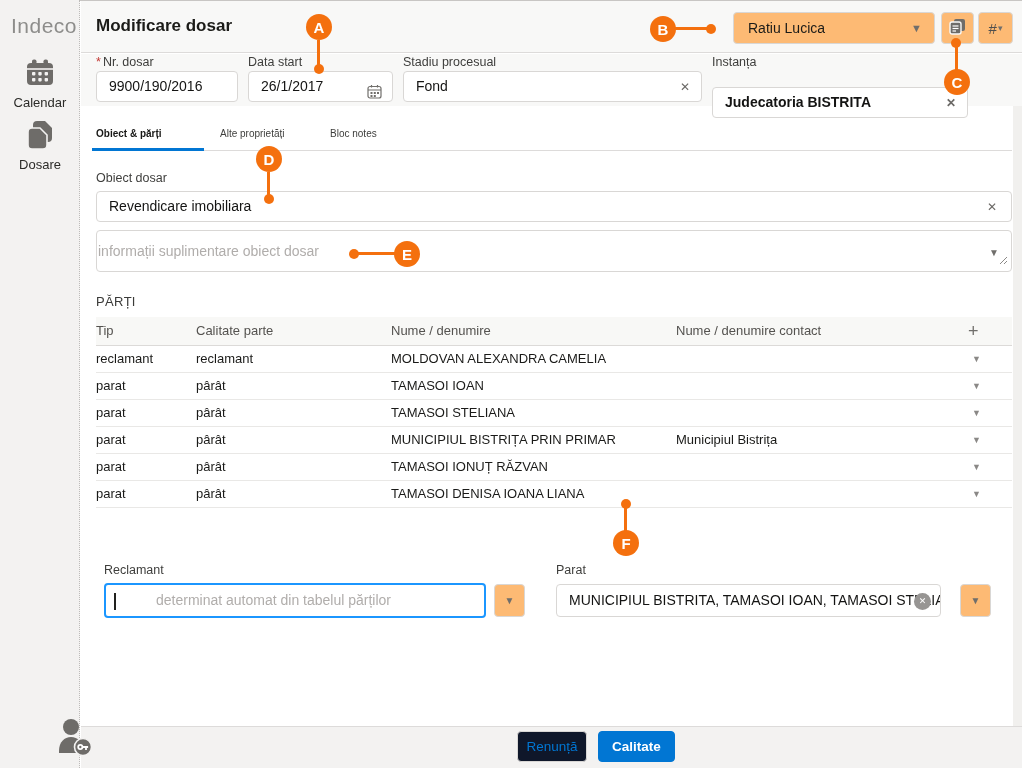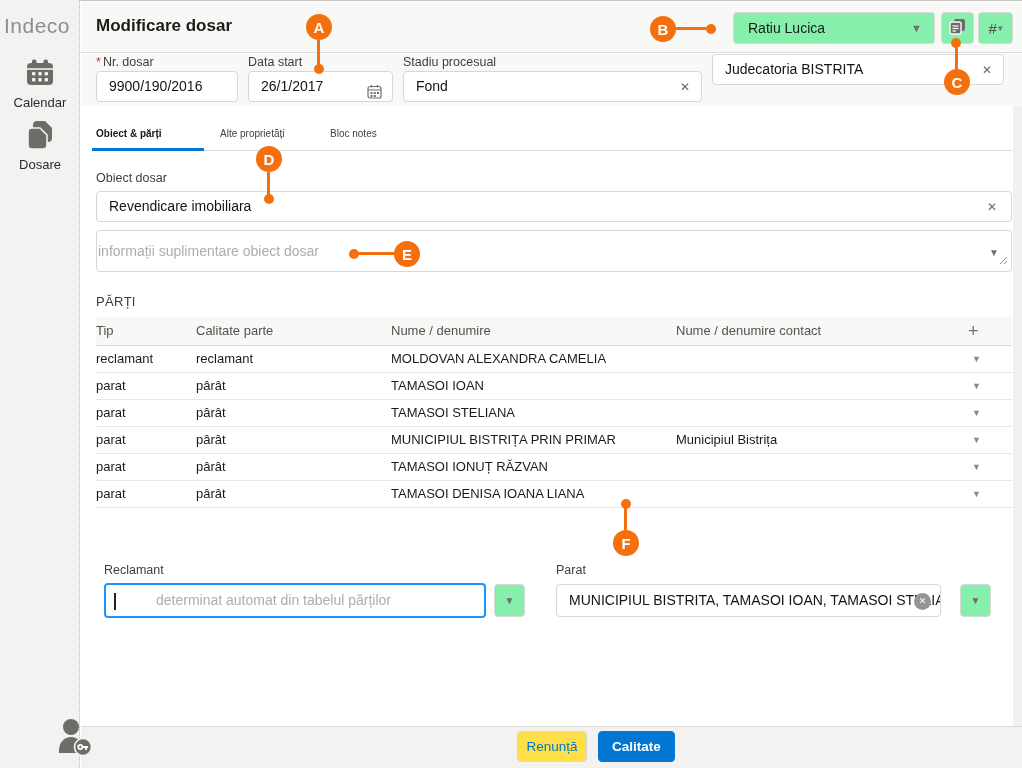--- a/index.html
+++ b/index.html
@@ -18,29 +18,29 @@
   *{margin:0;padding:0;box-sizing:border-box;}
   html,body{width:1022px;height:768px;}
   body{
     position:relative;overflow:hidden;background:#fff;
     font-family:"Liberation Sans",sans-serif;color:var(--ink);
   }
   .abs{position:absolute;}
 
   
   .sidebar{left:0;top:0;width:80px;height:768px;background:var(--side-bg);border-right:1px dotted #bdbbb9;}
-  .logo{left:4px;top:14px;font-size:21px;color:#8d8d8b;letter-spacing:.5px;}
+  .logo{left:11px;top:14px;font-size:21px;color:#8d8d8b;letter-spacing:.5px;}
   .nav-item{width:80px;text-align:center;}
   .nav-item .lbl{display:block;margin-top:3px;font-size:13px;color:#2b2b28;}
 
   
   .topline{left:80px;top:0;width:942px;height:1px;background:#c8c6c4;}
   .topbar{left:81px;top:1px;width:941px;height:52px;background:var(--gray-bg);border-bottom:1px solid var(--divider);}
   .page-title{left:96px;top:16px;font-size:17px;font-weight:700;color:#1b1b18;}
-  .ctrl{background:#86efac;border:1px solid var(--border);border-radius:4px;height:32px;}
+  .ctrl{background:#fdba74;border:1px solid var(--border);border-radius:4px;height:32px;}
   .user-select{left:733px;top:12px;width:202px;display:flex;align-items:center;padding:0 12px 0 14px;font-size:14px;color:#1b1b18;cursor:pointer;}
   .user-select .tri{margin-left:auto;font-size:11px;color:var(--icon);}
   .sq-btn{display:flex;align-items:center;justify-content:center;cursor:pointer;}
   .copy-btn{left:941px;top:12px;width:33px;}
   .hash-btn{left:978px;top:12px;width:35px;font-size:15px;color:#514f4c;}
   .hash-btn .mini{font-size:9px;color:var(--icon);margin-left:1px;}
 
   
   .fieldsrow{left:81px;top:54px;width:941px;height:52px;background:var(--gray-bg);}
   .flabel{font-size:12.5px;color:var(--label);}
@@ -66,21 +66,21 @@
 
   
   .dd-btn{width:31px;height:33px;}
   .dd-btn span{font-size:10px;color:var(--icon);}
   .circle-clear{position:absolute;right:9px;top:8px;width:17px;height:17px;border-radius:50%;background:#979593;
                 color:#fff;font-size:9px;line-height:17px;text-align:center;cursor:pointer;}
 
   
   .footer{left:81px;top:726px;width:941px;height:42px;background:#f3f2f1;border-top:1px solid var(--divider);}
   .btn{height:31px;border-radius:4px;font-size:13.5px;display:flex;align-items:center;justify-content:center;cursor:pointer;font-family:inherit;}
-  .btn-cancel{left:517px;top:731px;width:70px;background:#fde047;border:1px solid var(--border);color:var(--blue);}
+  .btn-cancel{left:517px;top:731px;width:70px;background:#0f172a;border:1px solid var(--border);color:var(--blue);}
   .btn-save{left:598px;top:731px;width:77px;background:var(--blue);border:1px solid var(--blue);color:#fff;font-weight:700;}
 
   
   .m-circle{position:absolute;width:26px;height:26px;border-radius:50%;background:var(--orange);color:#fff;
             font-size:15px;font-weight:700;display:flex;align-items:center;justify-content:center;z-index:20;}
   .m-stem{position:absolute;background:var(--orange);z-index:20;}
   .m-dot{position:absolute;width:10px;height:10px;border-radius:50%;background:var(--orange);z-index:20;}
 
   .gutter{left:1013px;top:106px;width:9px;height:620px;background:#f1f0ee;}
   .caret-bar{position:absolute;left:8px;top:8px;width:1.5px;height:17px;background:#22221f;}
@@ -192,21 +192,21 @@
   </span>
 </div>
 
 <div class="abs flabel" style="left:403px;top:55px;">Stadiu procesual</div>
 <div class="abs input" style="left:403px;top:71px;width:299px;">
   <span>Fond</span>
   <span class="clear">✕</span>
 </div>
 
 <div class="abs flabel" style="left:712px;top:55px;">Instanța</div>
-<div class="abs input" style="left:712px;top:54px;width:292px;">
+<div class="abs input" style="left:712px;top:87px;width:256px;font-weight:bold;">
   <span>Judecatoria BISTRITA</span>
   <span class="clear">✕</span>
 </div>
 
 <div class="abs tab active" style="left:96px;top:128px;">Obiect &amp; părți</div>
 <div class="abs tab" style="left:220px;top:128px;">Alte proprietăți</div>
 <div class="abs tab" style="left:330px;top:128px;">Bloc notes</div>
 <div class="abs tabs-border"></div>
 <div class="abs tab-underline"></div>
 

